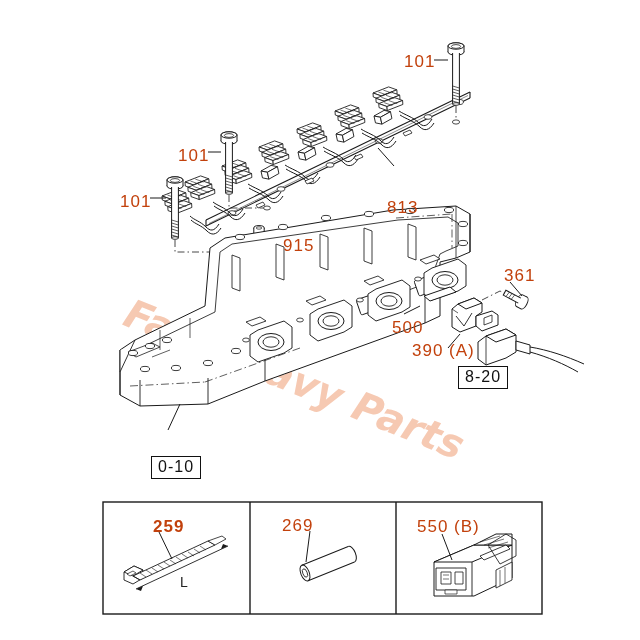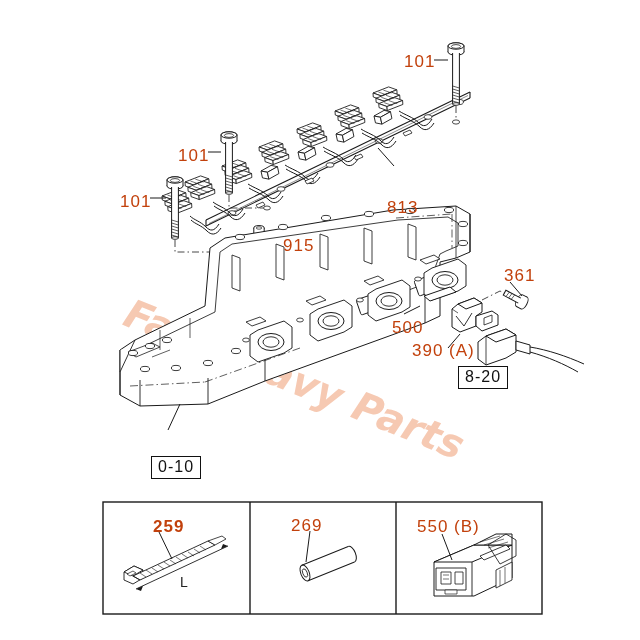--- a/index.html
+++ b/index.html
@@ -492,17 +492,17 @@
   <div class="lbl" style="left:412px;top:341px;">390 (A)</div>
 
   <div class="boxlbl" style="left:458px;top:366px;">8-20</div>
 
   <div class="boxlbl" style="left:151px;top:434px;margin-top:22px;">0-10</div>
 
   <div class="lbl" style="left:153px;top:517px;font-weight:bold;">259</div>
 
   <div class="dimlbl" style="left:180px;top:574px;">L</div>
 
-  <div class="lbl" style="left:291px;top:516px;">269</div>
+  <div class="lbl" style="left:282px;top:516px;">269</div>
 
   <div class="lbl" style="left:417px;top:517px;">550 (B)</div>
 
 </div>
 
 </body></html>

